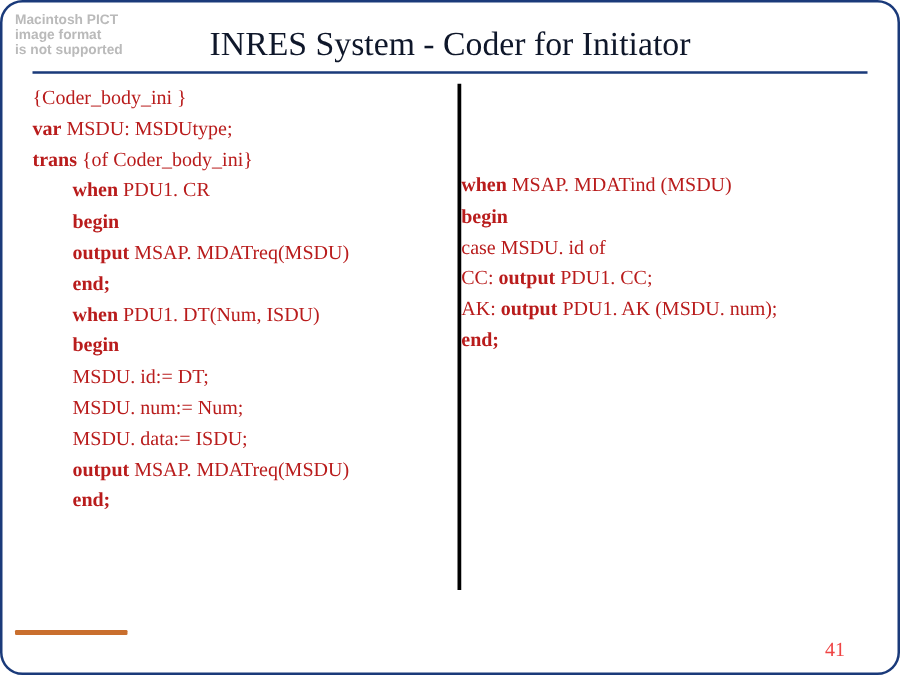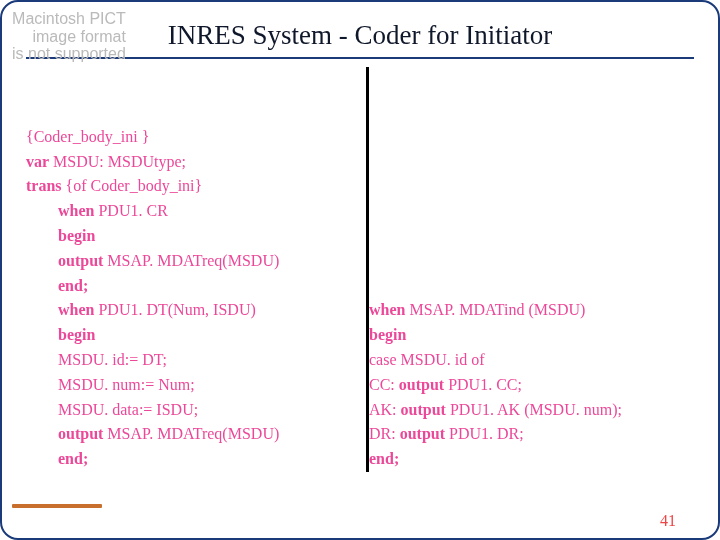--- a/index.html
+++ b/index.html
@@ -5,35 +5,34 @@
   * { margin: 0; padding: 0; box-sizing: border-box; }
   html, body { width: 720px; height: 540px; font-family: "Times New Roman", Times, serif; background: #fff; }
   .slide {
     width: 720px; height: 540px; position: relative;
     border: 2px solid #1a3a7a; border-radius: 18px;
     padding: 14px 24px 28px 24px;
     overflow: hidden;
   }
   .corner-note {
     position: absolute; top: 8px; left: 10px;
-    font-family: Arial, sans-serif; font-size: 16px; line-height: 1.1;
-    color: #bababa; font-weight: normal; white-space: pre; text-align: right;
+    font-family: Arial, sans-serif; font-size: 11px; line-height: 1.1;
+    color: #bababa; font-weight: bold; white-space: pre;
   }
   .title {
     text-align: center; font-size: 27px; color: #0f172a;
     font-weight: normal; margin-top: 4px; margin-bottom: 6px;
   }
   .title-underline {
     height: 0; border-top: 2px solid #1a3a7a;
     margin: 0 0 8px 0;
   }
   .content {
     display: flex; font-size: 16px; line-height: 1.55;
-    color: #ec4899;
-    align-items: flex-end;
+    color: #b91c1c;
   }
   .col-left { width: 340px; padding-right: 8px; }
   .col-right { flex: 1; padding-top: 70px; }
   .divider {
     width: 0; border-left: 3px solid #000;
     margin-top: 0; height: 405px;
   }
   .line { white-space: nowrap; }
   .ind { padding-left: 32px; }
   .h0 { }
@@ -80,21 +79,20 @@
     </div>
 
     <div class="divider"></div>
 
     <div class="col-right">
       <div class="line"><span class="kw">when</span><span> MSAP. MDATind (MSDU)</span></div>
       <div class="line"><span class="kw">begin</span></div>
       <div class="line"><span>case MSDU. id of</span></div>
       <div class="line"><span>CC: </span><span class="kw">output</span><span> PDU1. CC;</span></div>
       <div class="line"><span>AK: </span><span class="kw">output</span><span> PDU1. AK (MSDU. num);</span></div>
-      <div class="line"><span>DR: </span><span class="kw">output</span><span> PDU1. DR;</span></div>
       <div class="line"><span class="kw">end;</span></div>
     </div>
 
   </div>
 
   <div class="bottom-accent"></div>
   <div class="pagenum">41</div>
 </div>
 
 </body></html>

